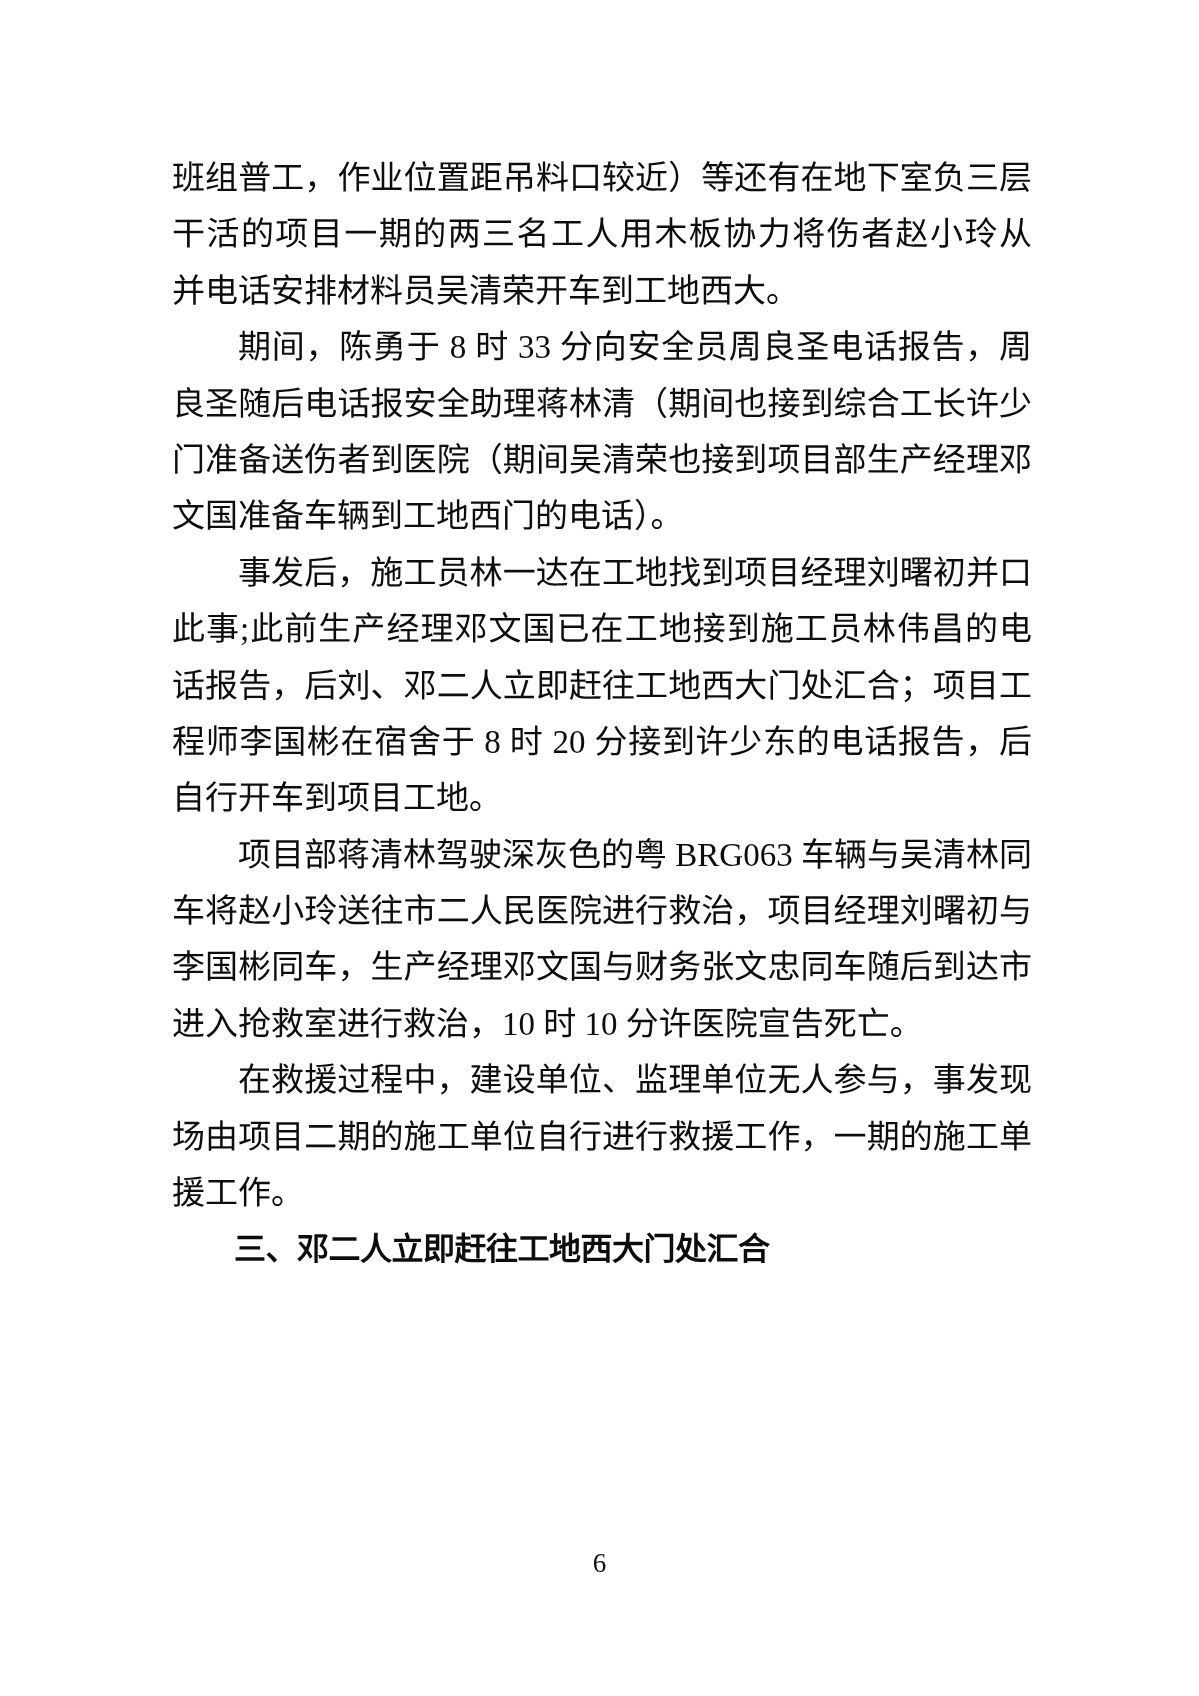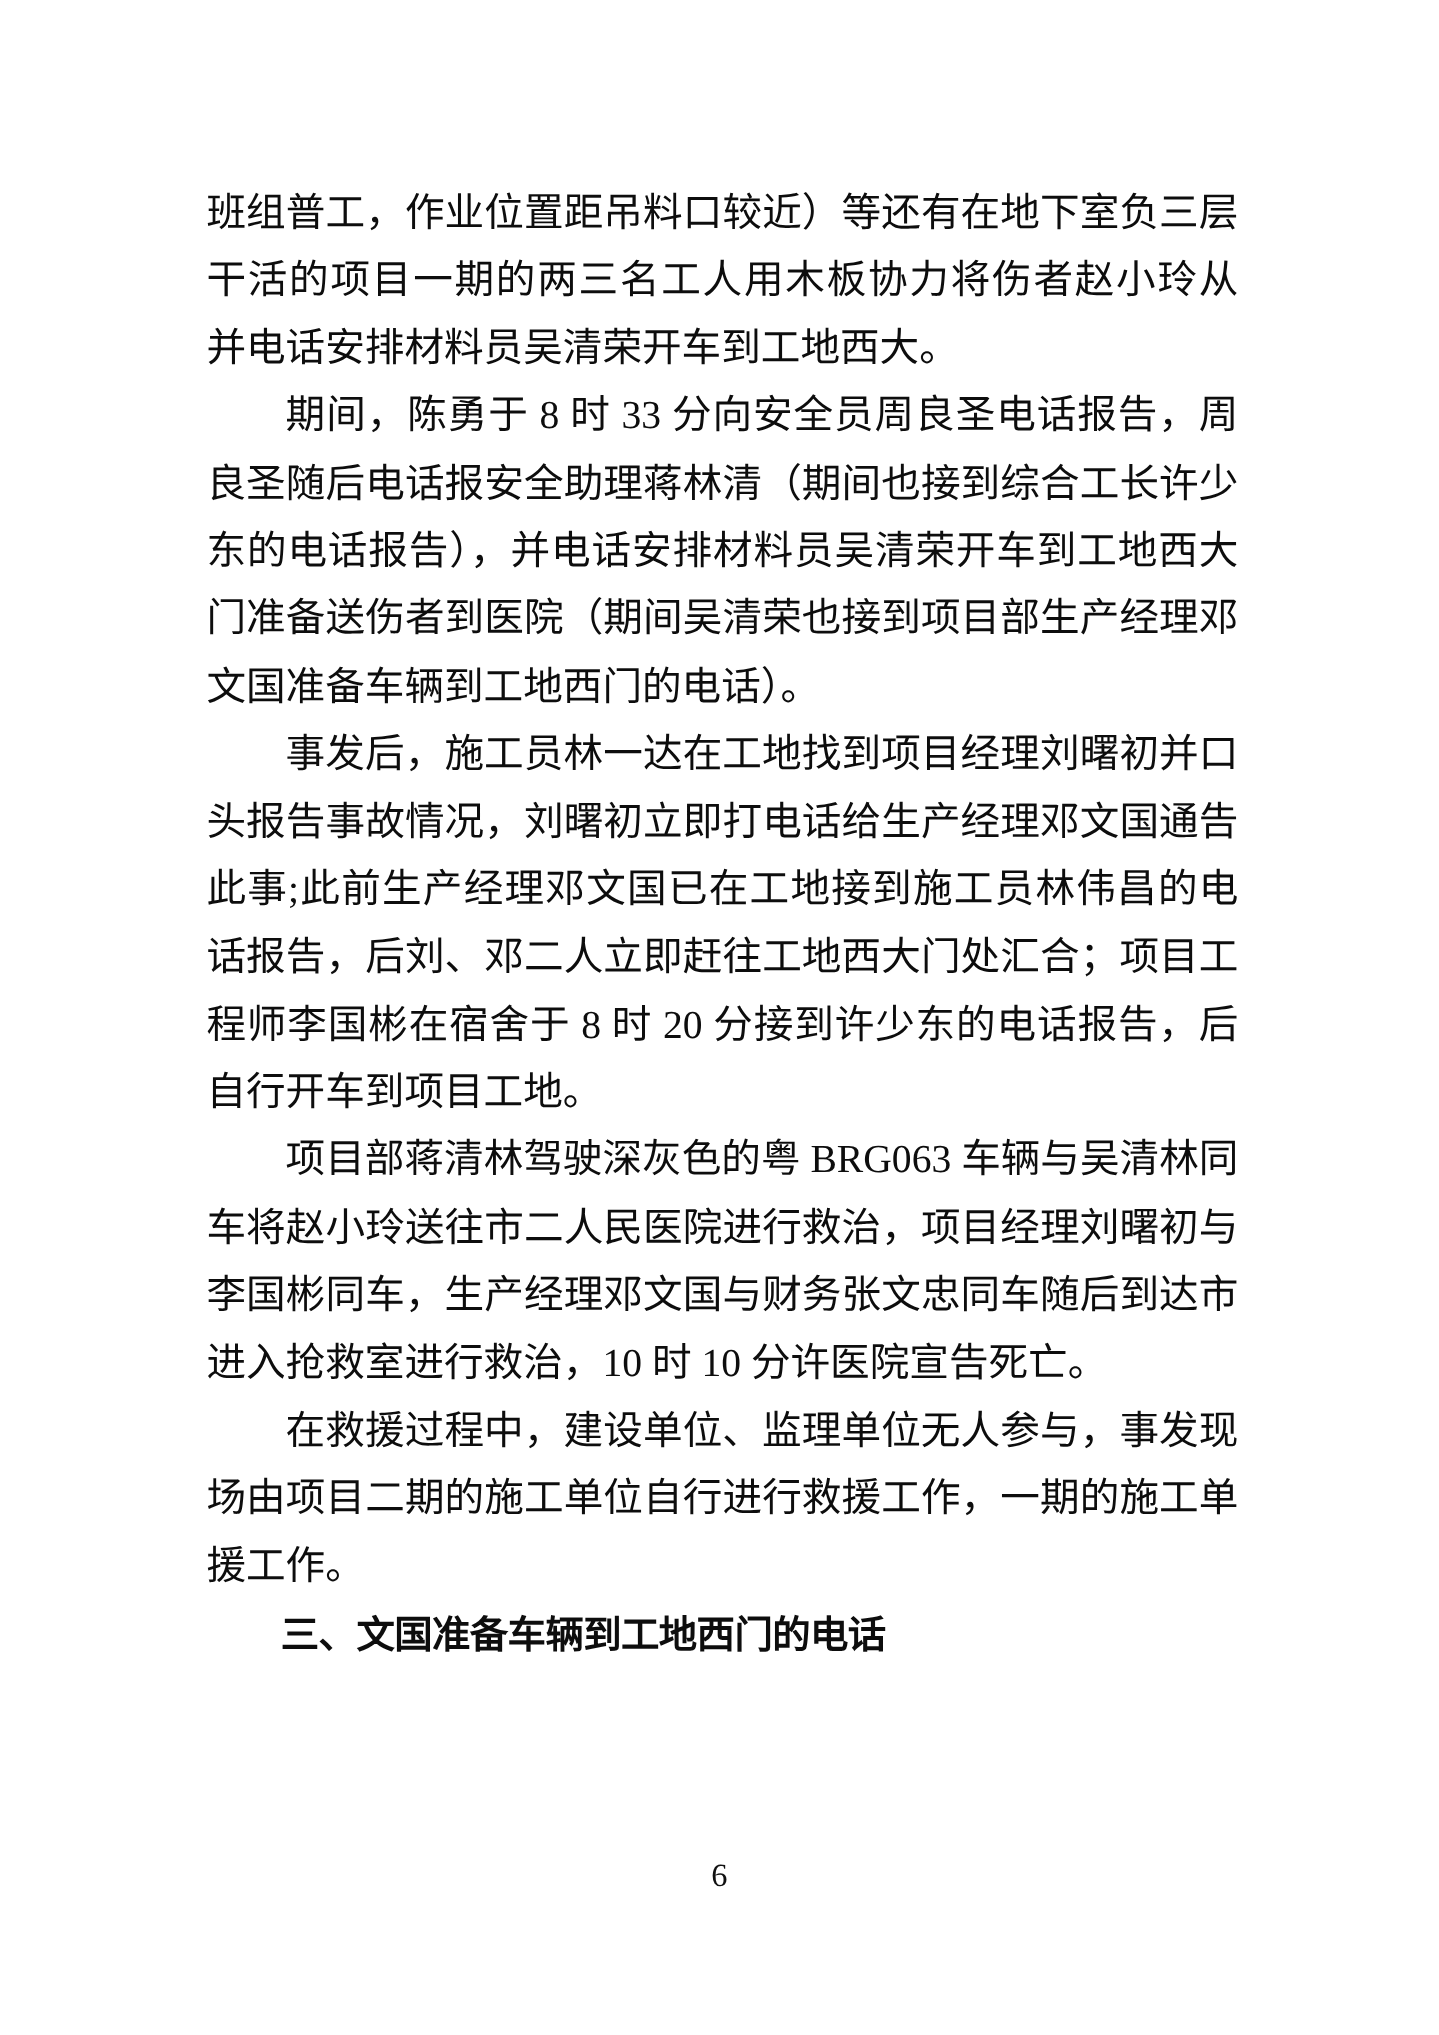--- a/index.html
+++ b/index.html
@@ -66,32 +66,30 @@
 </head>
 <body>
 
 <div class="page">
   <div class="content">
       <div class="line fill">班组普工，作业位置距吊料口较近）等还有在地下室负三层</div>
       <div class="line fill">干活的项目一期的两三名工人用木板协力将伤者赵小玲从</div>
       <div class="line">并电话安排材料员吴清荣开车到工地西大。</div>
       <div class="line indent fill">期间，陈勇于 8 时 33 分向安全员周良圣电话报告，周</div>
       <div class="line fill">良圣随后电话报安全助理蒋林清（期间也接到综合工长许少</div>
-      <div class="line fill">东的电话报告），并电话安排材料员吴清荣开车到工地西大</div>
       <div class="line fill">门准备送伤者到医院（期间吴清荣也接到项目部生产经理邓</div>
       <div class="line">文国准备车辆到工地西门的电话）。</div>
       <div class="line indent fill">事发后，施工员林一达在工地找到项目经理刘曙初并口</div>
-      <div class="line fill">头报告事故情况，刘曙初立即打电话给生产经理邓文国通告</div>
       <div class="line fill">此事;此前生产经理邓文国已在工地接到施工员林伟昌的电</div>
       <div class="line fill">话报告，后刘、邓二人立即赶往工地西大门处汇合；项目工</div>
       <div class="line fill">程师李国彬在宿舍于 8 时 20 分接到许少东的电话报告，后</div>
       <div class="line">自行开车到项目工地。</div>
       <div class="line indent fill">项目部蒋清林驾驶深灰色的粤 BRG063 车辆与吴清林同</div>
       <div class="line fill">车将赵小玲送往市二人民医院进行救治，项目经理刘曙初与</div>
       <div class="line fill">李国彬同车，生产经理邓文国与财务张文忠同车随后到达市</div>
       <div class="line">进入抢救室进行救治，10 时 10 分许医院宣告死亡。</div>
       <div class="line indent fill">在救援过程中，建设单位、监理单位无人参与，事发现</div>
       <div class="line fill">场由项目二期的施工单位自行进行救援工作，一期的施工单</div>
       <div class="line">援工作。</div>
-      <div class="line heading indent">三、文国准备车辆到工地西门的电话</div>
+      <div class="line heading indent">三、邓二人立即赶往工地西大门处汇合</div>
     </div>
   <div class="page-number">6</div>
 </div>
 
 </body></html>

